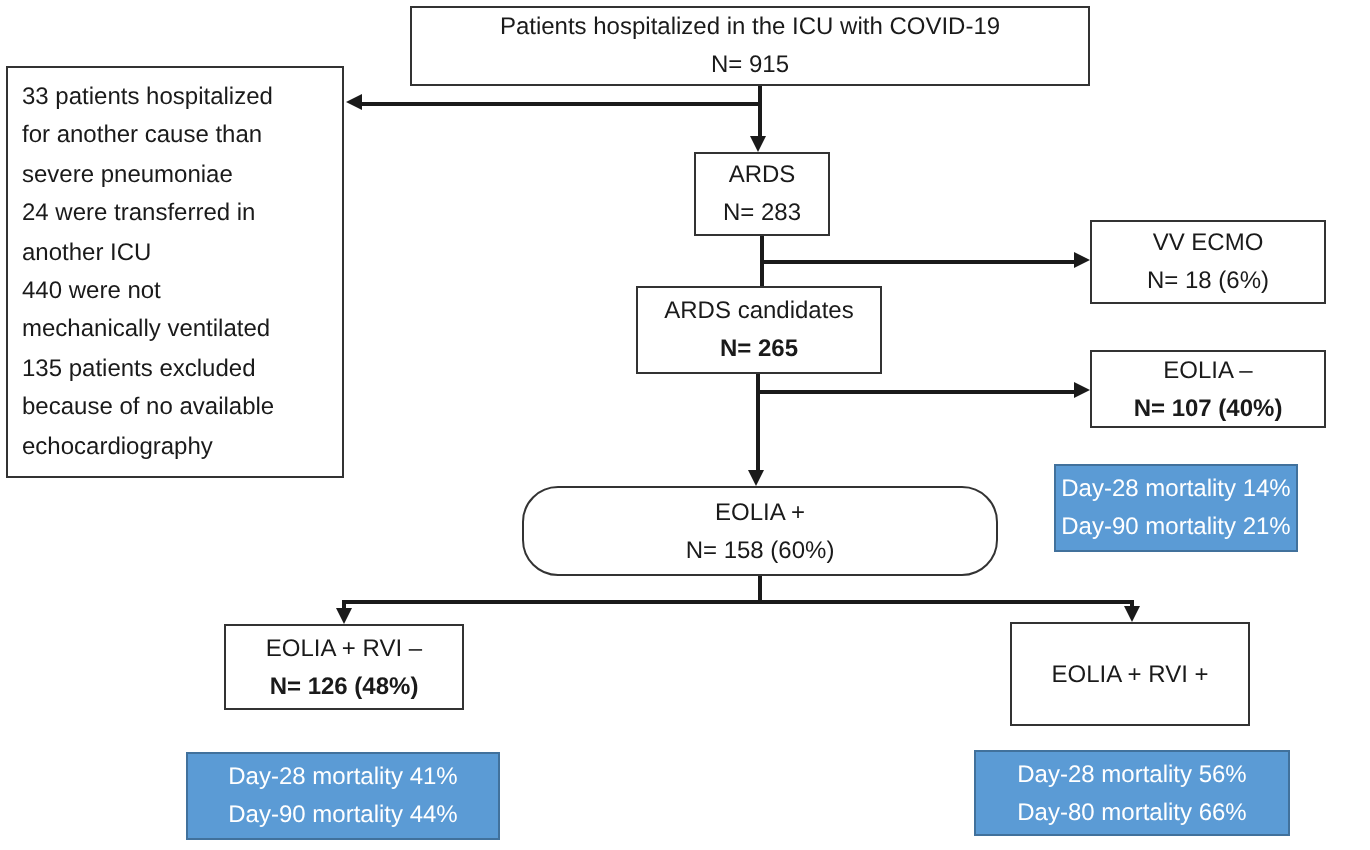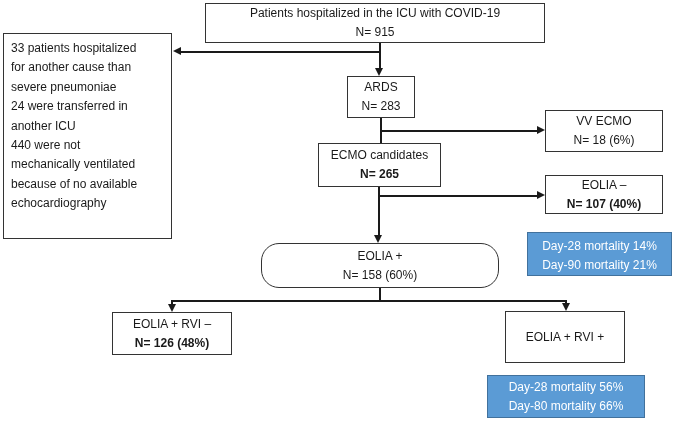--- a/index.html
+++ b/index.html
@@ -37,63 +37,68 @@
   </div>
 
   <div class="box text-left" style="left:3px;top:33px;width:169px;height:206px;text-align:right;">
     <div>33 patients hospitalized</div>
     <div>for another cause than</div>
     <div>severe pneumoniae</div>
     <div>24 were transferred in</div>
     <div>another ICU</div>
     <div>440 were not</div>
     <div>mechanically ventilated</div>
+    <div>135 patients excluded</div>
     <div>because of no available</div>
     <div>echocardiography</div>
   </div>
 
   <div class="box" style="left:347px;top:76px;width:68px;height:42px;">
     <div>ARDS</div>
     <div>N= 283</div>
   </div>
 
   <div class="box" style="left:545px;top:110px;width:118px;height:42px;">
     <div>VV ECMO</div>
     <div>N= 18 (6%)</div>
   </div>
 
   <div class="box" style="left:318px;top:143px;width:123px;height:44px;">
-    <div>ECMO candidates</div>
+    <div>ARDS candidates</div>
     <div class="bold">N= 265</div>
   </div>
 
   <div class="box" style="left:545px;top:175px;width:118px;height:39px;">
     <div>EOLIA –</div>
     <div class="bold">N= 107 (40%)</div>
   </div>
 
-  <div class="box blue" style="left:527px;top:232px;width:145px;height:44px;justify-content:flex-end;">
+  <div class="box blue" style="left:527px;top:232px;width:122px;height:44px;">
     <div>Day-28 mortality 14%</div>
     <div>Day-90 mortality 21%</div>
   </div>
 
   <div class="box" style="left:261px;top:243px;width:238px;height:45px;border-radius:18px;">
     <div>EOLIA +</div>
     <div>N= 158 (60%)</div>
   </div>
 
   <div class="box" style="left:112px;top:312px;width:120px;height:43px;">
     <div>EOLIA + RVI –</div>
     <div class="bold">N= 126 (48%)</div>
   </div>
 
   <div class="box" style="left:505px;top:311px;width:120px;height:52px;">
     <div>EOLIA + RVI +</div>
   </div>
 
+  <div class="box blue" style="left:93px;top:376px;width:157px;height:44px;">
+    <div>Day-28 mortality 41%</div>
+    <div>Day-90 mortality 44%</div>
+  </div>
 
   <div class="box blue" style="left:487px;top:375px;width:158px;height:43px;">
     <div>Day-28 mortality 56%</div>
     <div>Day-80 mortality 66%</div>
   </div>
 
   <div class="vline" style="left:379px;top:43px;width:2px;height:26px;"></div>
   <div class="arr arr-down" style="left:375px;top:68px;"></div>
 
   <div class="hline" style="left:179px;top:51px;width:202px;height:2px;"></div>

